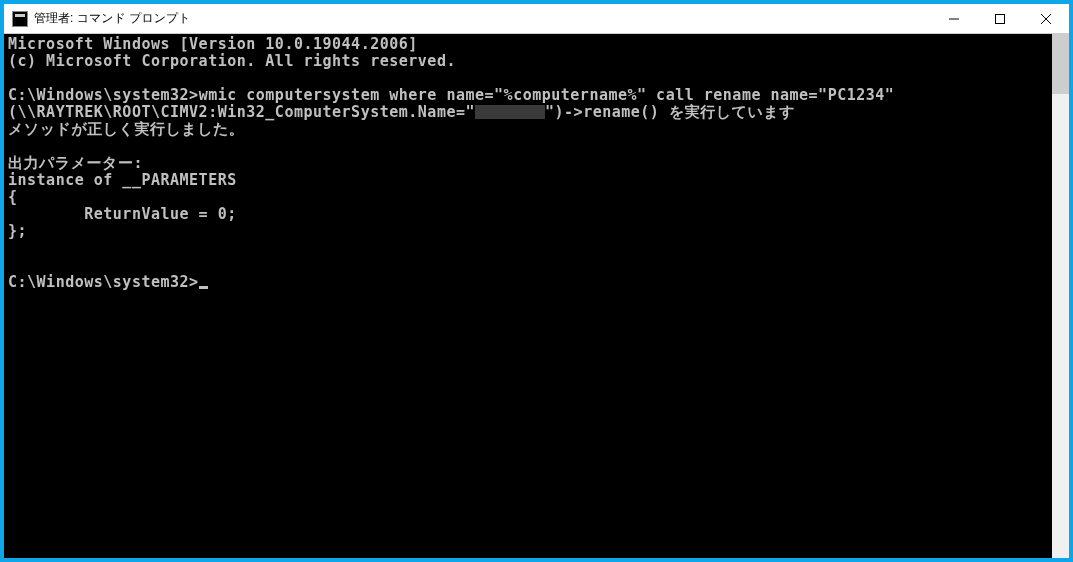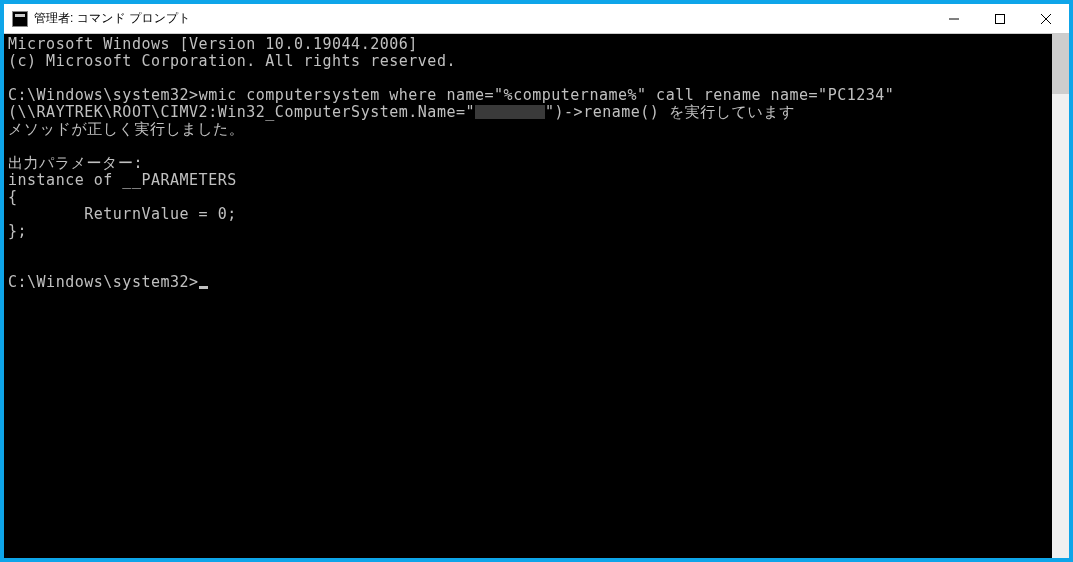--- a/index.html
+++ b/index.html
@@ -88,20 +88,21 @@
       overflow: hidden;
     }
     .terminal-content {
       padding: 2px 4px;
       color: #c0c0c0;
       font-family: 'MS Gothic', 'Consolas', monospace;
       font-size: 15px;
       line-height: 17px;
       white-space: pre;
       letter-spacing: 0.5px;
+      font-weight: bold;
     }
     .scrollbar {
       position: absolute;
       right: 0;
       top: 0;
       bottom: 0;
       width: 17px;
       background: #f0f0f0;
     }
     .scrollbar-thumb {

